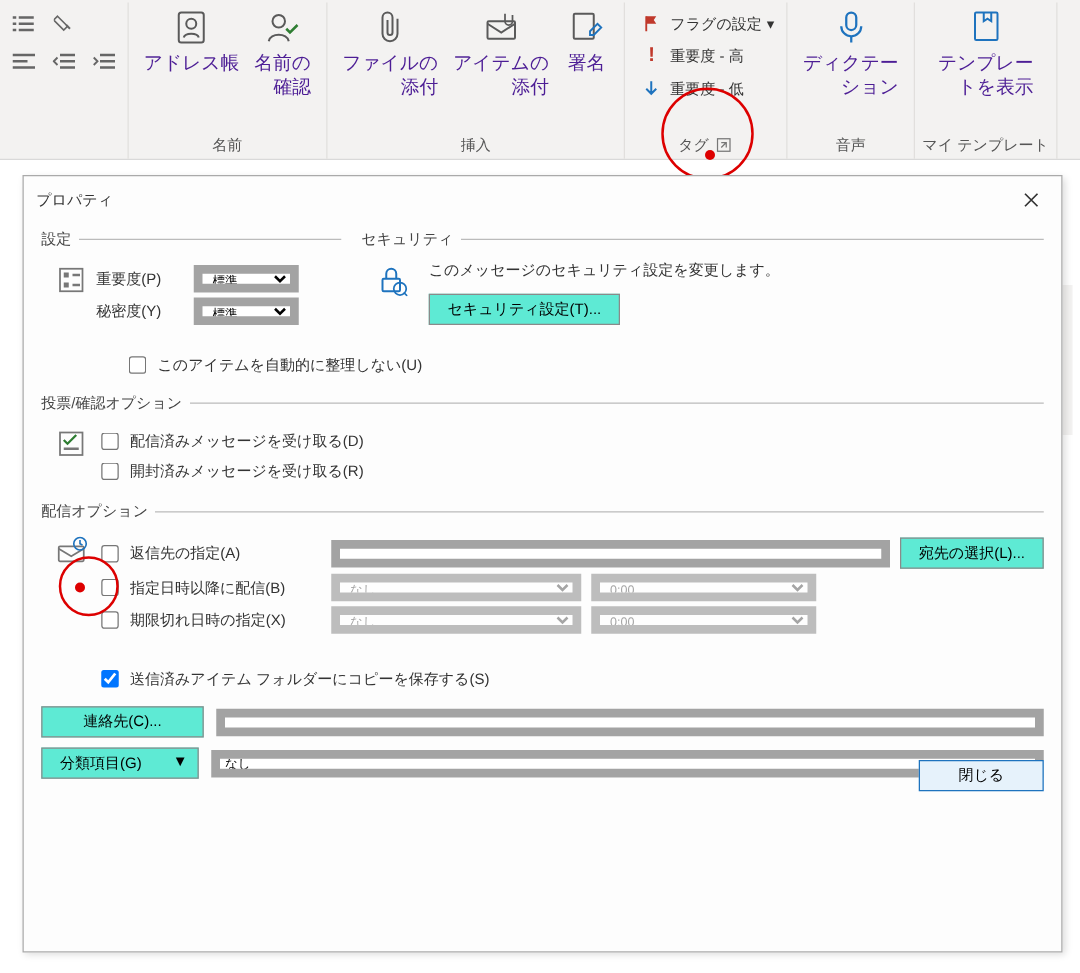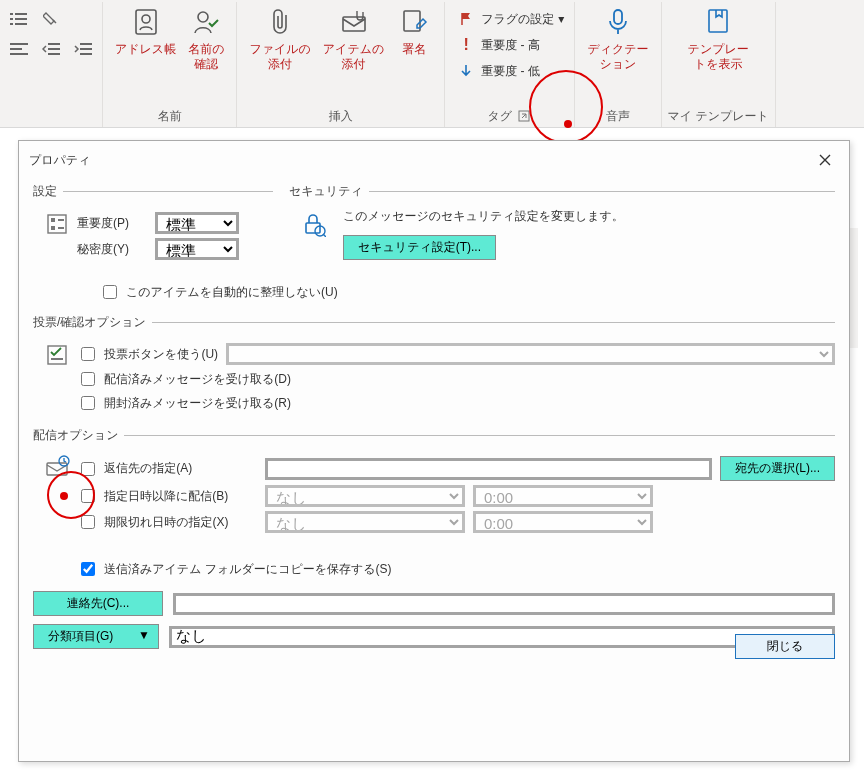--- a/index.html
+++ b/index.html
@@ -6,21 +6,21 @@
   html, body { margin:0; padding:0; font-family:"Yu Gothic UI","Meiryo",sans-serif; font-size:12px; color:#333; background:#fff; }
   body { width:864px; height:778px; position:relative; overflow:hidden; }
 
   
   .ribbon { background:#f3f2f1; height:128px; border-bottom:1px solid #d9d9d9; display:flex; align-items:stretch; padding-top:2px;}
   .rgroup { display:flex; flex-direction:column; align-items:center; border-right:1px solid #e1dfdd; padding:0 6px 2px 6px;}
   .rgroup-items { display:flex; align-items:flex-start; flex:1; }
   .rgroup-label { font-size:12px; color:#555; padding-top:2px; display:flex; align-items:center; gap:6px;}
   .rbtn { display:flex; flex-direction:column; align-items:center; justify-content:flex-start; padding:4px 6px; min-width:48px; cursor:default;}
   .rbtn .ic { width:32px; height:32px; display:flex; align-items:center; justify-content:center; }
-  .rbtn .lbl { font-size:12px; text-align:center; line-height:1.25; margin-top:4px; color:#b91c1c; white-space:pre; }
+  .rbtn .lbl { font-size:15px; text-align:right; line-height:1.25; margin-top:4px; color:#4c1d95; white-space:pre; }
   .small-row { display:flex; flex-direction:column; gap:4px; padding:2px 4px;}
   .small-item { display:flex; align-items:center; gap:4px; font-size:12px; color:#333;}
   .mini { width:22px; height:22px; display:flex; align-items:center; justify-content:center;}
   .iconbtn { width:26px; height:22px; display:flex; align-items:center; justify-content:center;}
   .dlauncher { width:14px; height:14px;}
 
   
   .dlg { position:absolute; left:18px; top:140px; width:832px; height:622px; background:#fdfdfd; border:1px solid #aaa; box-shadow:2px 2px 6px rgba(0,0,0,.15);}
   .dlg-title { display:flex; align-items:center; justify-content:space-between; padding:8px 10px; font-size:12px;}
   .dlg-close { width:28px; height:22px; display:flex; align-items:center; justify-content:center;}
@@ -29,22 +29,22 @@
   fieldset.group { border:none; border-top:1px solid #bbb; margin:0 0 10px 0; padding:8px 0 0 0;}
   fieldset.group > legend { padding:0 6px 0 0; font-size:12px; color:#444;}
 
   .twocol { display:flex; gap:16px; }
 
   .row { display:flex; align-items:center; gap:8px; margin:4px 0;}
   .row .lab { min-width:70px; }
   .grp-icon { width:28px; height:28px; display:flex; align-items:center; justify-content:center; margin:2px 6px 0 10px;}
 
   select.combo, input.txt {
-    font-family:inherit; font-size:15px;
-    border:3px solid #a3a3a3; background:#fff; height:22px; padding:0 4px;
+    font-family:inherit; font-size:10px;
+    border:7px solid #a3a3a3; background:#fff; height:22px; padding:0 4px;
   }
   select.combo { min-width:84px; }
   input.txt { padding:2px 4px; }
 
   .btn {
     background:#5eead4; border:1px solid #8a8a8a; padding:3px 14px; font-size:12px; font-family:inherit;
   }
   .btn.primary { background:#e6f2fb; border:1px solid #1e73be; }
 
   .chk { display:flex; align-items:center; gap:6px; }
@@ -328,27 +328,20 @@
       <legend>投票/確認オプション</legend>
       <div style="display:flex;">
         <div class="grp-icon">
           <svg width="24" height="24">
               <rect x="3" y="3" width="18" height="18" fill="none" stroke="#777" stroke-width="1.4"></rect>
               <path d="M6 9l3 3 7-7" fill="none" stroke="#2e7d32" stroke-width="1.8"></path>
               <rect x="6" y="15" width="12" height="2" fill="#777"></rect>
             </svg>
         </div>
         <div style="flex:1;">
-          <div class="row">
-            <div class="chk">
-              <input type="checkbox" style="">
-              <span>投票ボタンを使う(U)</span>
-            </div>
-            <select class="combo vote-input" disabled=""></select>
-          </div>
           <div class="row chk">
             <input type="checkbox" style="">
             <span>配信済みメッセージを受け取る(D)</span>
           </div>
           <div class="row chk">
             <input type="checkbox" style="">
             <span>開封済みメッセージを受け取る(R)</span>
           </div>
         </div>
       </div>

